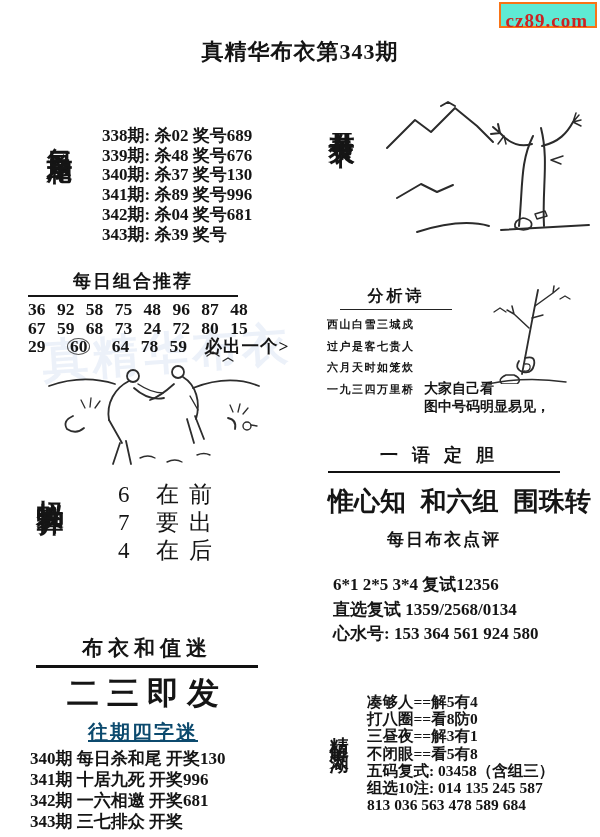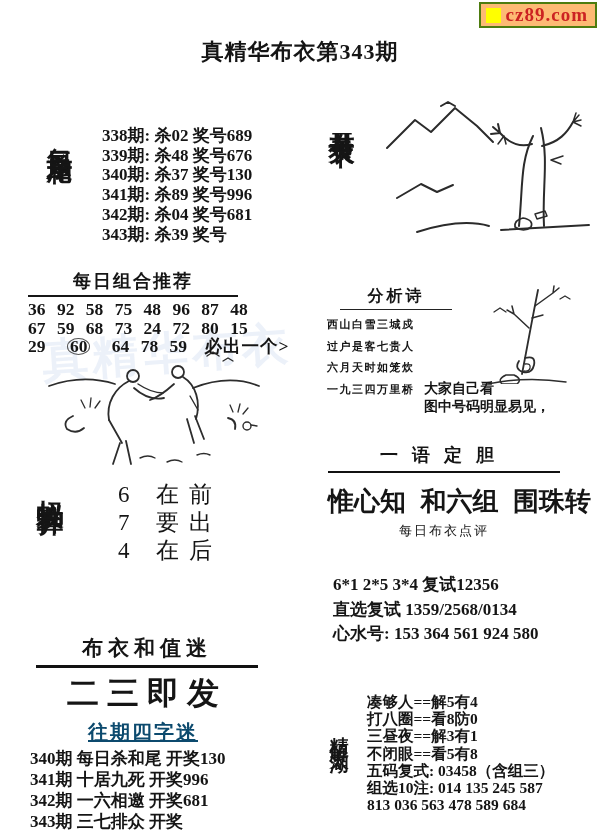--- a/index.html
+++ b/index.html
@@ -7,22 +7,23 @@
   .page {
     position:relative; width:600px; height:837px; margin:0 auto;
     background:#ffffff; overflow:hidden;
     font-family:"Liberation Serif","DejaVu Serif",serif;
     color:#151515;
   }
   
   .logo {
     position:absolute; top:2px; right:3px; height:26px;
     display:flex; align-items:center; gap:5px;
-    border:2px solid #4d7c0f; background:#fdba74; padding:1px 7px 1px 5px;
+    border:2px solid #f97316; background:#5eead4; padding:1px 7px 1px 5px;
     cursor:pointer;
+    flex-direction:column;
   }
   .logo-square { width:15px; height:15px; background:#ffff00; }
   .logo-text { color:#c22; font-size:19px; font-weight:bold; letter-spacing:1px; }
   
   .main-title {
     position:absolute; top:37px; left:0; width:100%;
     text-align:center; font-size:22px; font-weight:bold; letter-spacing:1px;
   }
   
   .vlabel {
@@ -54,21 +55,21 @@
   .ant-lines .t { letter-spacing:10px; }
   
   .poem { position:absolute; left:327px; top:286px; width:138px; }
   .poem-title { text-align:center; font-size:16px; font-weight:bold; letter-spacing:3px; border-bottom:1.5px solid #222; padding-bottom:2px; width:112px; margin:0 auto 4px; }
   .poem-line { font-size:11px; font-weight:bold; line-height:21.5px; letter-spacing:1.5px; white-space:nowrap; }
   .poem-caption { position:absolute; left:424px; top:380px; font-size:14px; font-weight:bold; line-height:17.5px; }
   
   .dingdan { position:absolute; left:328px; top:443px; width:232px; text-align:center; }
   .dingdan-title { font-size:18px; font-weight:bold; letter-spacing:14px; border-bottom:2.5px solid #111; padding-bottom:4px; }
   .dingdan-line { font-size:26px; font-weight:bold; margin-top:11px; white-space:nowrap; word-spacing:8px; }
-  .dingdan-sub { font-size:13px; font-weight:normal; margin-top:3px; letter-spacing:2px; }
+  .dingdan-sub { font-size:17px; font-weight:bold; margin-top:9px; letter-spacing:2px; }
   
   .fushi { position:absolute; left:333px; top:573px; font-size:17px; font-weight:bold; line-height:24.5px; white-space:nowrap; }
   
   .hezhi { position:absolute; left:36px; top:634px; width:222px; text-align:center; }
   .hezhi-title { font-size:21px; font-weight:bold; letter-spacing:5px; border-bottom:3px solid #111; padding-bottom:3px; }
   .hezhi-line { font-size:32px; font-weight:bold; letter-spacing:8px; margin-top:4px; }
   
   .sizi { position:absolute; left:30px; top:719px; }
   .sizi-title { font-size:20px; font-weight:bold; letter-spacing:2px; text-decoration:underline; margin-left:58px; color:#0c4a6e; }
   .sizi-rows { font-size:17px; font-weight:bold; line-height:20px; margin-top:3px; white-space:nowrap; }

